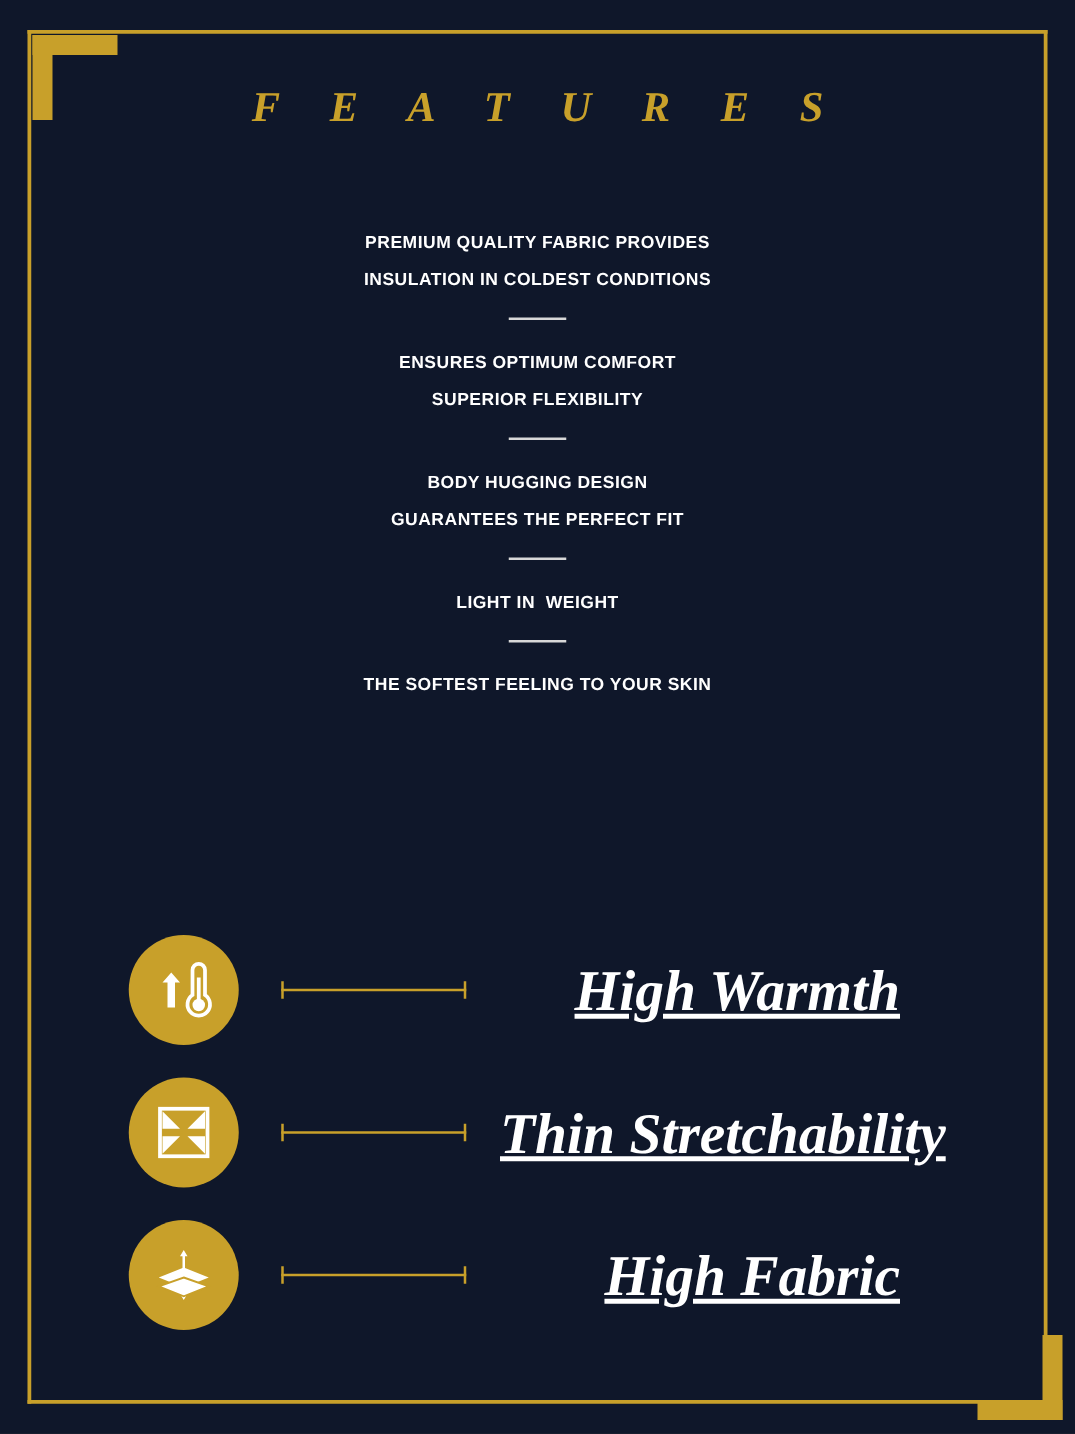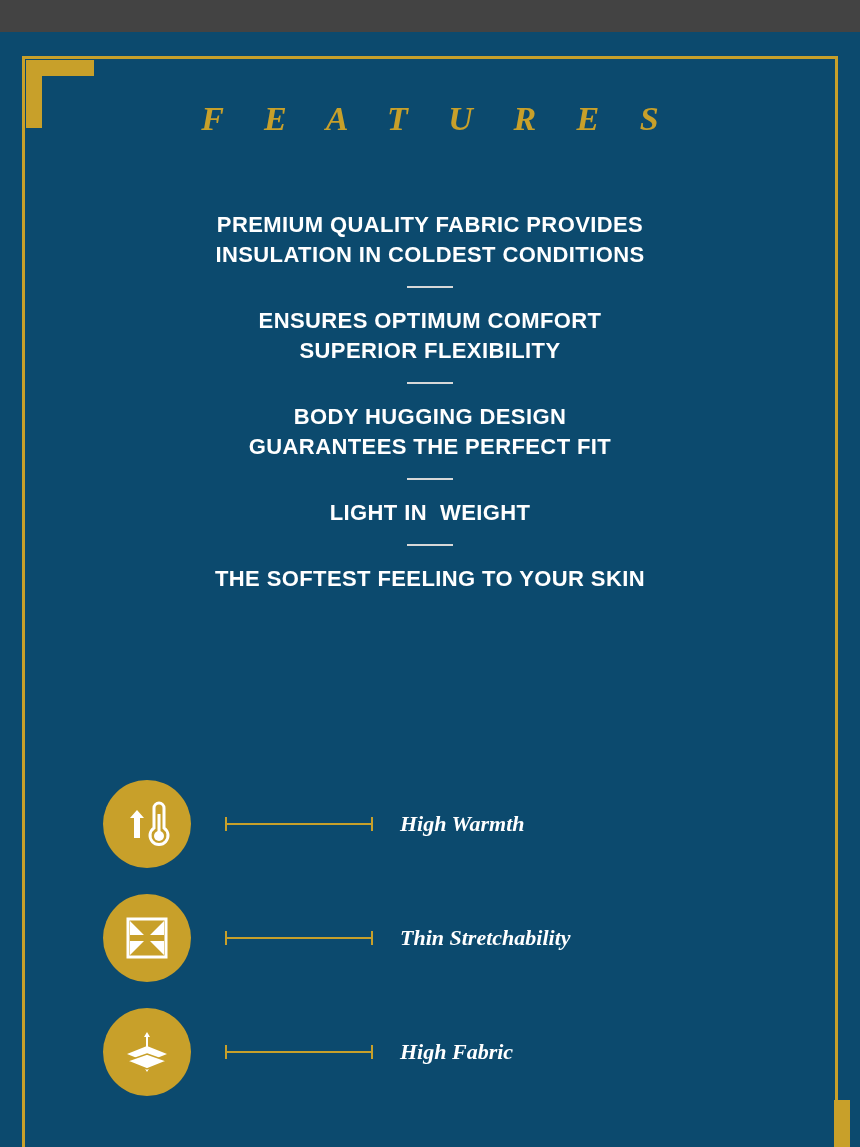--- a/index.html
+++ b/index.html
@@ -11,22 +11,21 @@
     height: 1147px;
     background: #434343;
     font-family: "Liberation Serif", serif;
     overflow: hidden;
     position: relative;
   }
 
   .page {
     position: absolute;
     inset: 0;
-    background: #0c4a6e;
-    margin-top: 32px;
+    background: #0f172a;
   }
 
   
   .frame-line {
     position: absolute;
     background: #c8a02a;
   }
   .frame-top    { left: 22px;  top: 24px;   width: 816px; height: 3px; }
   .frame-bottom { left: 22px;  top: 1120px; width: 816px; height: 3px; }
   .frame-left   { left: 22px;  top: 24px;   width: 3px;   height: 1099px; }
@@ -71,21 +70,21 @@
     position: absolute;
     top: 178px;
     left: 0;
     width: 860px;
     text-align: center;
   }
   .feature-item {
     color: #ffffff;
     font-family: "Liberation Sans", sans-serif;
     font-weight: bold;
-    font-size: 22px;
+    font-size: 14px;
     letter-spacing: 0.4px;
     line-height: 30px;
     text-transform: uppercase;
   }
   .feature-line { display: block; white-space: pre; }
   .divider {
     width: 46px;
     height: 2px;
     background: #d8d8d8;
     margin: 16px auto 18px auto;
@@ -131,27 +130,28 @@
     height: 14px;
     background: #c8a02a;
   }
   .connector::before { left: 0; }
   .connector::after  { right: 0; }
 
   .icon-label {
     position: absolute;
     left: 400px;
     width: 320px;
-    text-align: left;
+    text-align: right;
     color: #ffffff;
     font-family: "Liberation Serif", serif;
     font-style: italic;
     font-weight: bold;
-    font-size: 22px;
+    font-size: 46px;
     white-space: nowrap;
+    text-decoration: underline;
   }
 </style>
 </head>
 <body>
 
 <div class="page">
 
   <div class="frame-line frame-top"></div>
   <div class="frame-line frame-bottom"></div>
   <div class="frame-line frame-left"></div>

